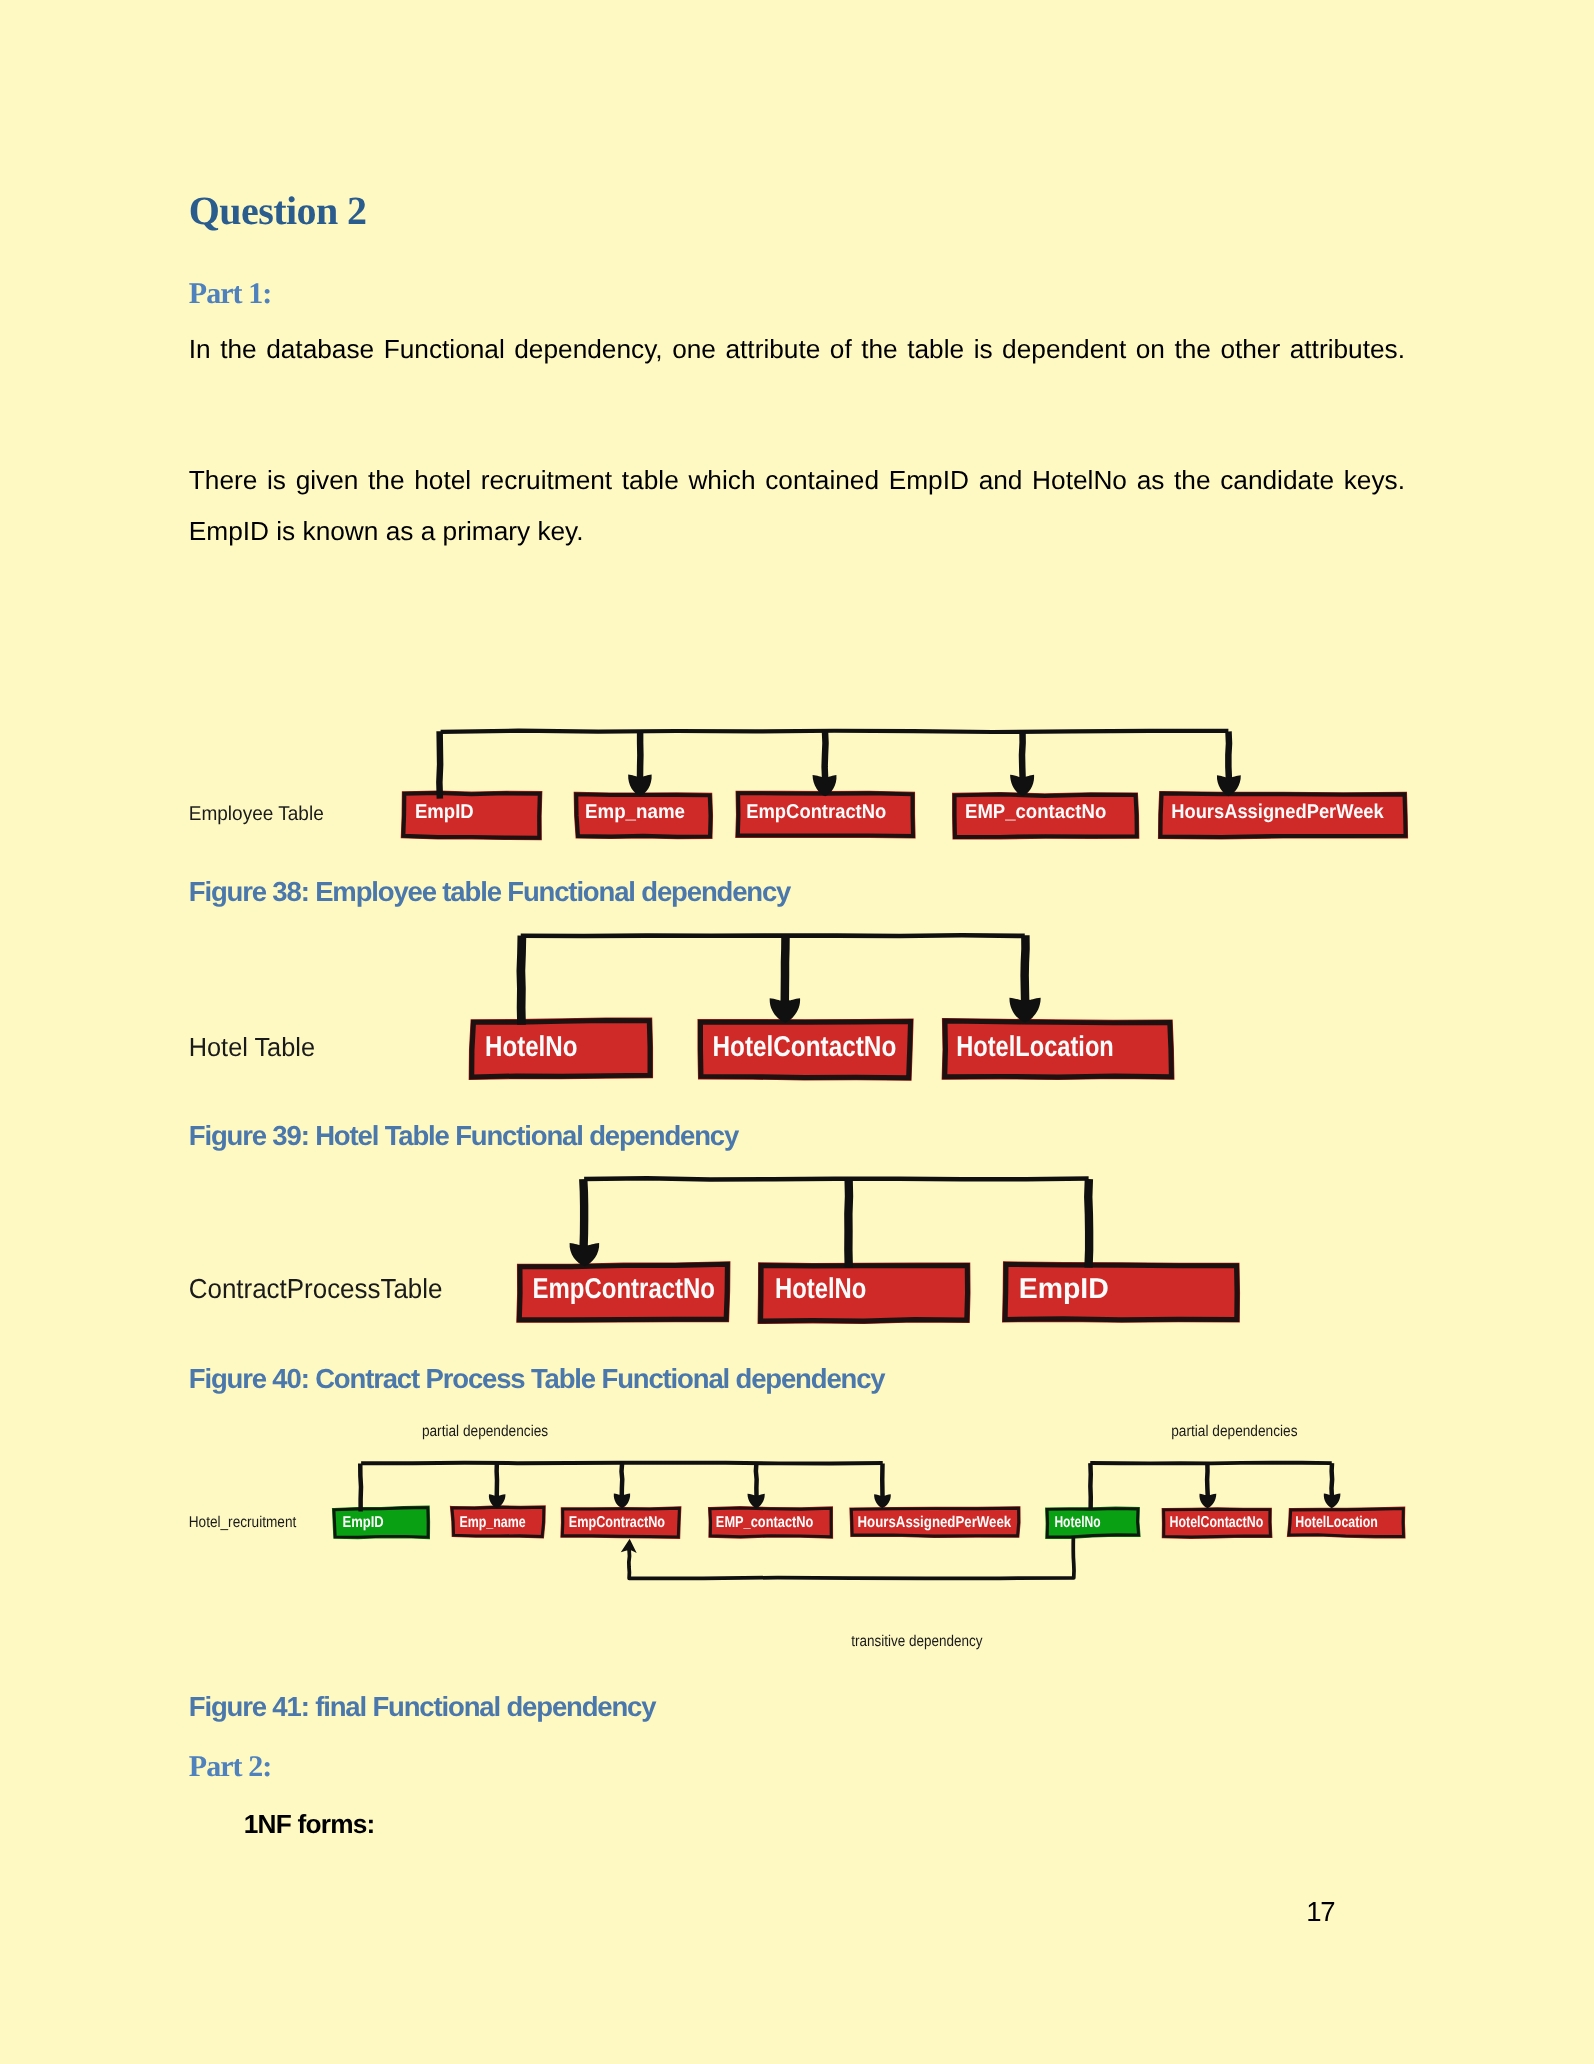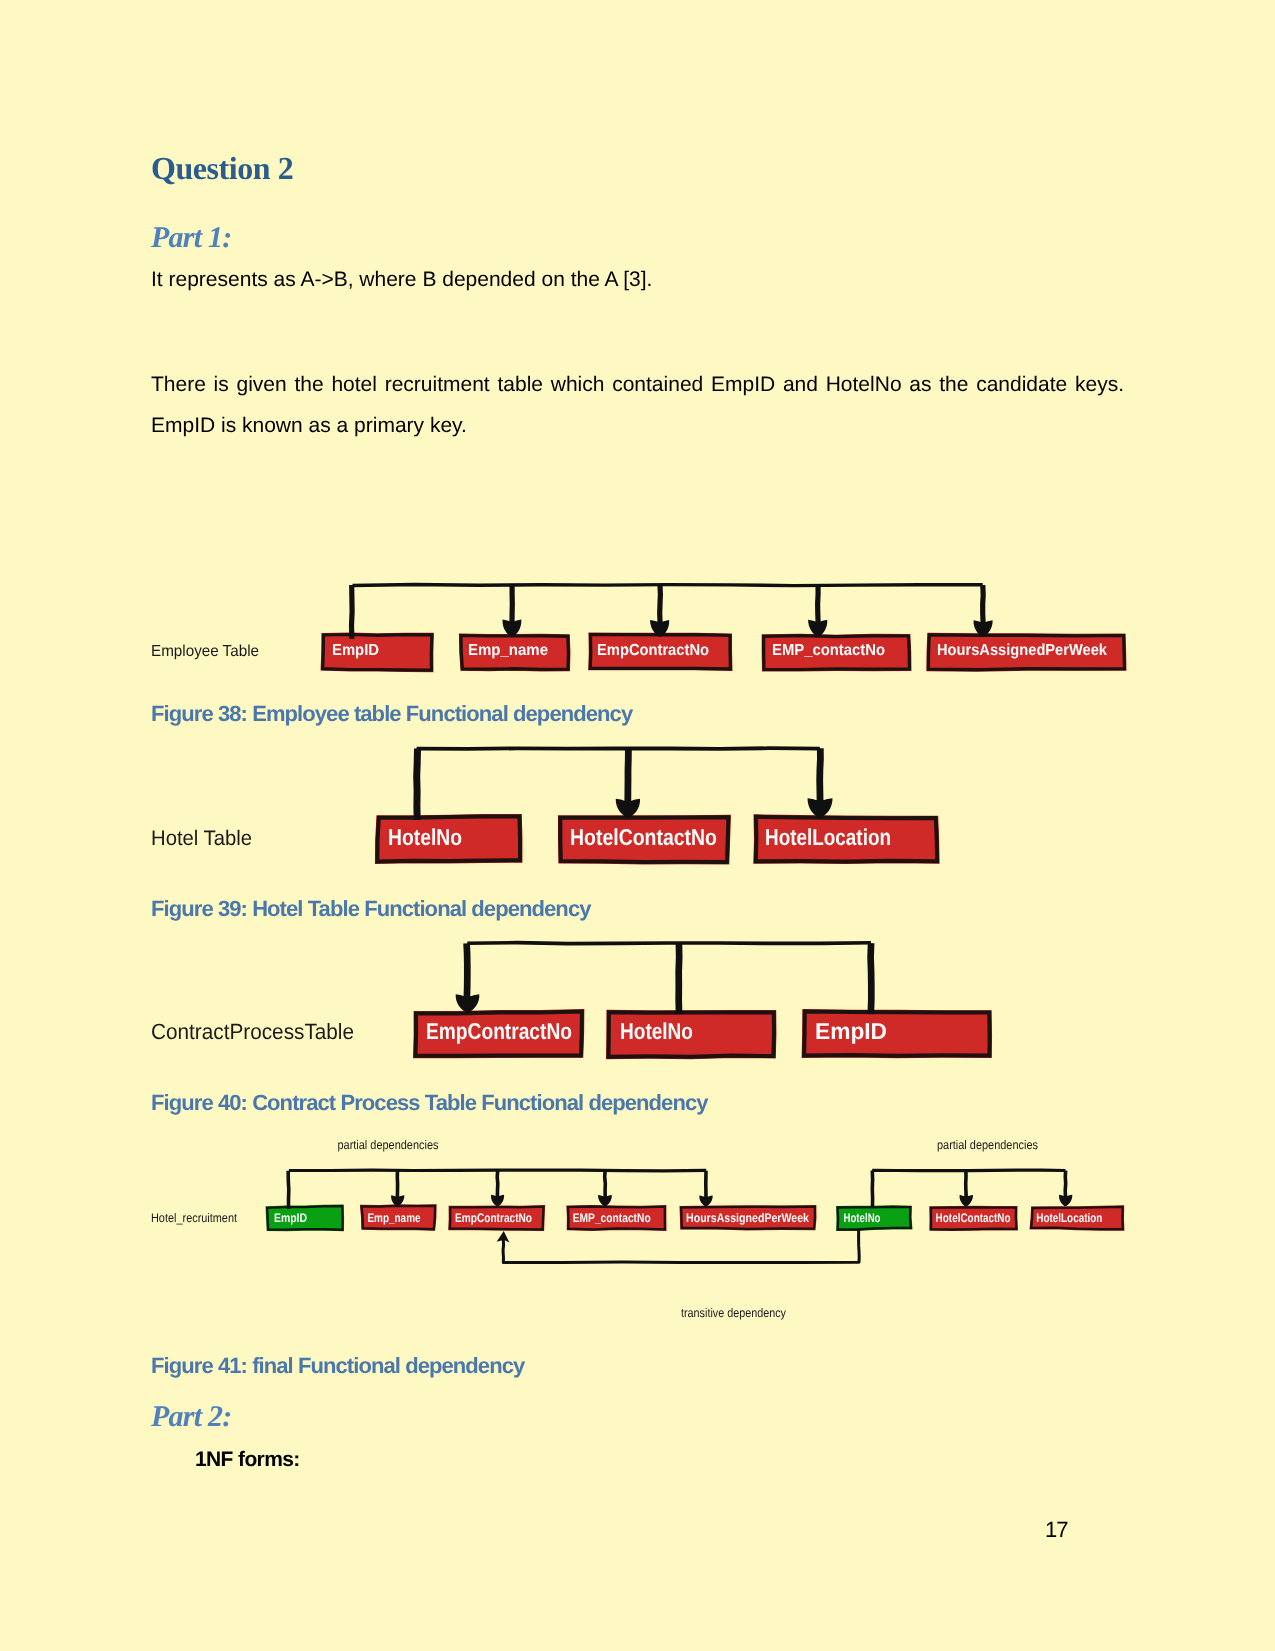--- a/index.html
+++ b/index.html
@@ -1,40 +1,40 @@
 <!DOCTYPE html>
 <html><head>
 <meta charset="utf-8">
 <style>
   html,body{margin:0;padding:0;background:#fff;}
   body{width:1275px;height:1651px;font-family:"Liberation Sans",sans-serif;-webkit-font-smoothing:antialiased;text-rendering:geometricPrecision;}
   .page{position:relative;width:1275px;height:1651px;overflow:hidden;background:#fef9c3;}
   .abs{position:absolute;}
   h1.heading1{font-family:"Liberation Serif",serif;font-weight:bold;font-size:32px;color:#2B5C8E;margin:0;line-height:1;letter-spacing:-0.45px;}
-  h2.heading2{font-family:"Liberation Serif",serif;font-weight:bold;font-size:30px;color:#4E81BD;margin:0;line-height:1;letter-spacing:-0.75px;font-style:italic;}
+  h2.heading2{font-family:"Liberation Serif",serif;font-weight:bold;font-size:24px;color:#4E81BD;margin:0;line-height:1;letter-spacing:-0.75px;}
   p.body{font-size:21px;color:#000;margin:0;line-height:41.5px;text-align:justify;width:973px;}
   p.body.last{text-align:left;}
   p.body.forcejust{text-align:justify;text-align-last:justify;}
   .cap{font-size:22px;color:#4A77AC;font-weight:bold;line-height:1;letter-spacing:-0.92px;}
   .subhead{font-size:21px;color:#000;font-weight:bold;line-height:1;letter-spacing:-0.62px;}
   .pageno{font-size:22px;color:#000;line-height:1;letter-spacing:-1px;}
   svg.figure{position:absolute;left:0;top:0;overflow:visible;}
   .figlabel{font-family:"Liberation Sans",sans-serif;fill:#1a1a1a;}
 </style>
 </head>
 <body>
 
 <div class="page">
 
   <h1 class="heading1 abs" style="left:151px;top:152px;">Question 2</h1>
 
   <h2 class="heading2 abs" style="left:151px;top:223px;">Part 1:</h2>
 
   <div class="abs" style="left:151px;top:258.5px;width:973px;">
-    <p class="body last" style="margin:0">It represents as A-&gt;B, where B depended on the A [3].</p>
+    <p class="body forcejust" style="margin:0">In the database Functional dependency, one attribute of the table is dependent on the other attributes.</p>
   </div>
   <p class="body abs" style="left:151px;top:363.5px;">There is given the hotel recruitment table which contained EmpID and HotelNo as the candidate keys. EmpID is known as a primary key.</p>
 
   <svg class="figure" width="1275" height="1651" viewBox="0 0 1275 1651">
     <text x="151" y="656" class="figlabel" font-size="16" textLength="108" lengthAdjust="spacingAndGlyphs">Employee Table</text>
     <g>
         <path d="M323.5,635.0 L350.8,634.5 L377.3,635.3 L405.2,634.7 L431.8,634.9 L431.3,653.0 L431.4,670.1 L404.1,669.9 L377.2,669.5 L350.3,669.5 L322.7,668.6 L323.3,652.2 L323.5,635.0 Z" fill="#CF2A28" stroke="#b11b19" stroke-width="4.1000000000000005" stroke-linejoin="miter"></path>
         <path d="M323.5,635.0 L350.8,634.5 L377.3,635.3 L405.2,634.7 L431.8,634.9 L431.3,653.0 L431.4,670.1 L404.1,669.9 L377.2,669.5 L350.3,669.5 L322.7,668.6 L323.3,652.2 L323.5,635.0 Z" fill="#CF2A28"></path>
         <path d="M323.5,635.0 L350.8,634.5 L377.3,635.3 L405.2,634.7 L431.8,634.9 L431.3,653.0 L431.4,670.1 L404.1,669.9 L377.2,669.5 L350.3,669.5 L322.7,668.6 L323.3,652.2 L323.5,635.0 Z" fill="none" stroke="#101010" stroke-width="3.2" stroke-linejoin="miter" stroke-opacity="0.93"></path>
       </g>

